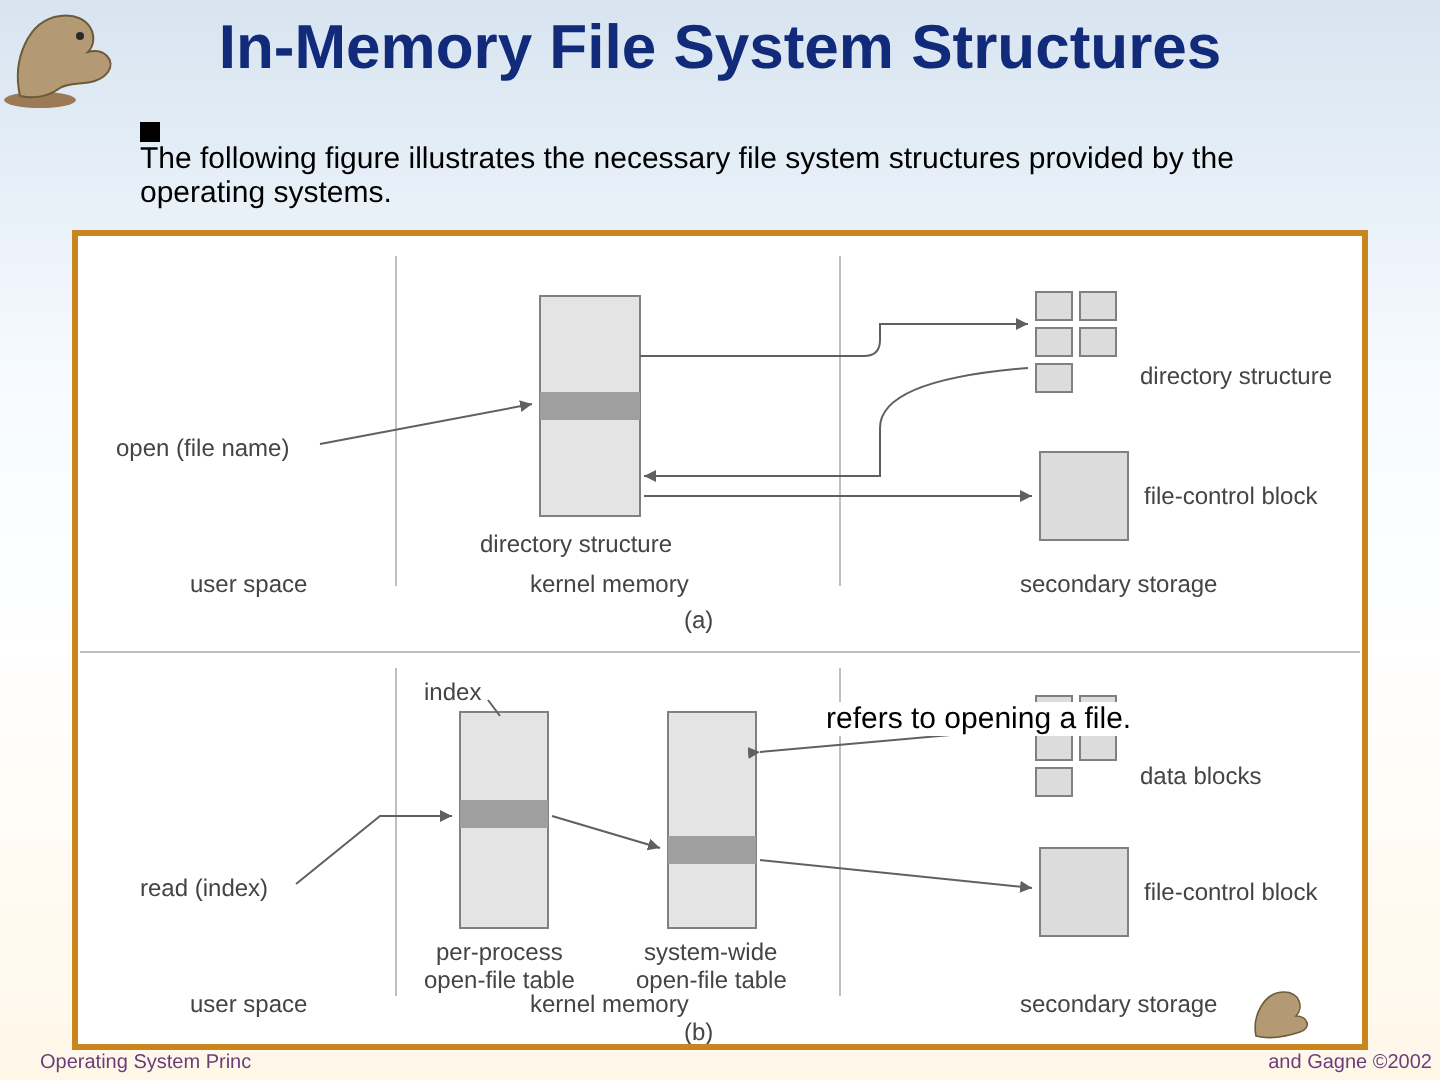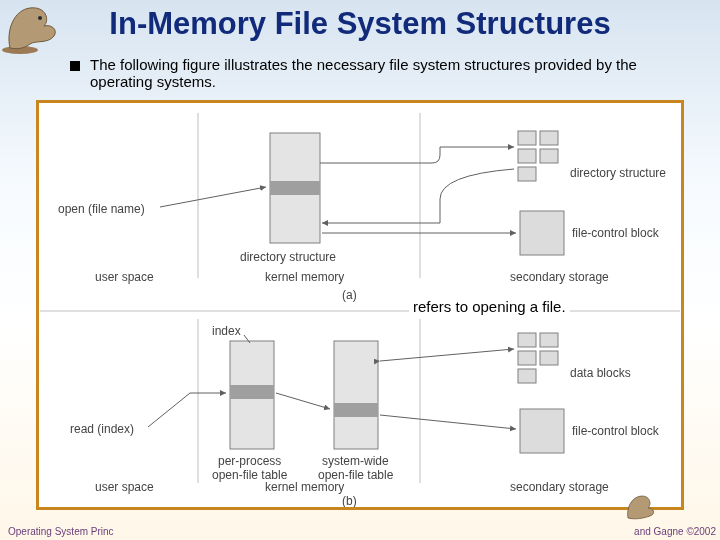--- a/index.html
+++ b/index.html
@@ -21,48 +21,49 @@
     font-weight: bold;
     color: #112a7a;
     padding-top: 6px;
     text-decoration-color: #c9a94a;
     text-decoration-thickness: 2px;
     text-underline-offset: 3px;
   }
   .bullet-row {
     display: flex;
     align-items: flex-start;
-    gap: 10px;
     padding: 14px 48px 6px 70px;
     font-size: 15px;
     color: #000;
+    flex-direction: column;
   }
   .bullet-row .sq {
     width: 10px; height: 10px; background: #000; margin-top: 5px; flex: none;
   }
   .figure-wrap {
     margin: 4px 36px 0 36px;
     border: 3px solid #c9861f;
     background: #fff;
     height: 410px;
     position: relative;
   }
   .figure-wrap svg { width: 100%; height: 100%; display: block; }
   .cap-a, .cap-b {
     position: absolute;
     font-size: 15px;
     color: #000;
     background: #fff;
     padding: 0 4px;
+    margin-top: 38px;
   }
   .cap-a { left: 370px; top: 195px; }
   .cap-b { left: 370px; top: 390px; }
   .footer-left {
     position: absolute;
-    left: 8px; bottom: 3px;
+    left: 20px; bottom: 3px;
     font-size: 10px;
     color: #6a3d7a;
   }
   .footer-right {
     position: absolute;
     right: 4px; bottom: 3px;
     font-size: 10px;
     color: #6a3d7a;
   }
   .mini-dino {

